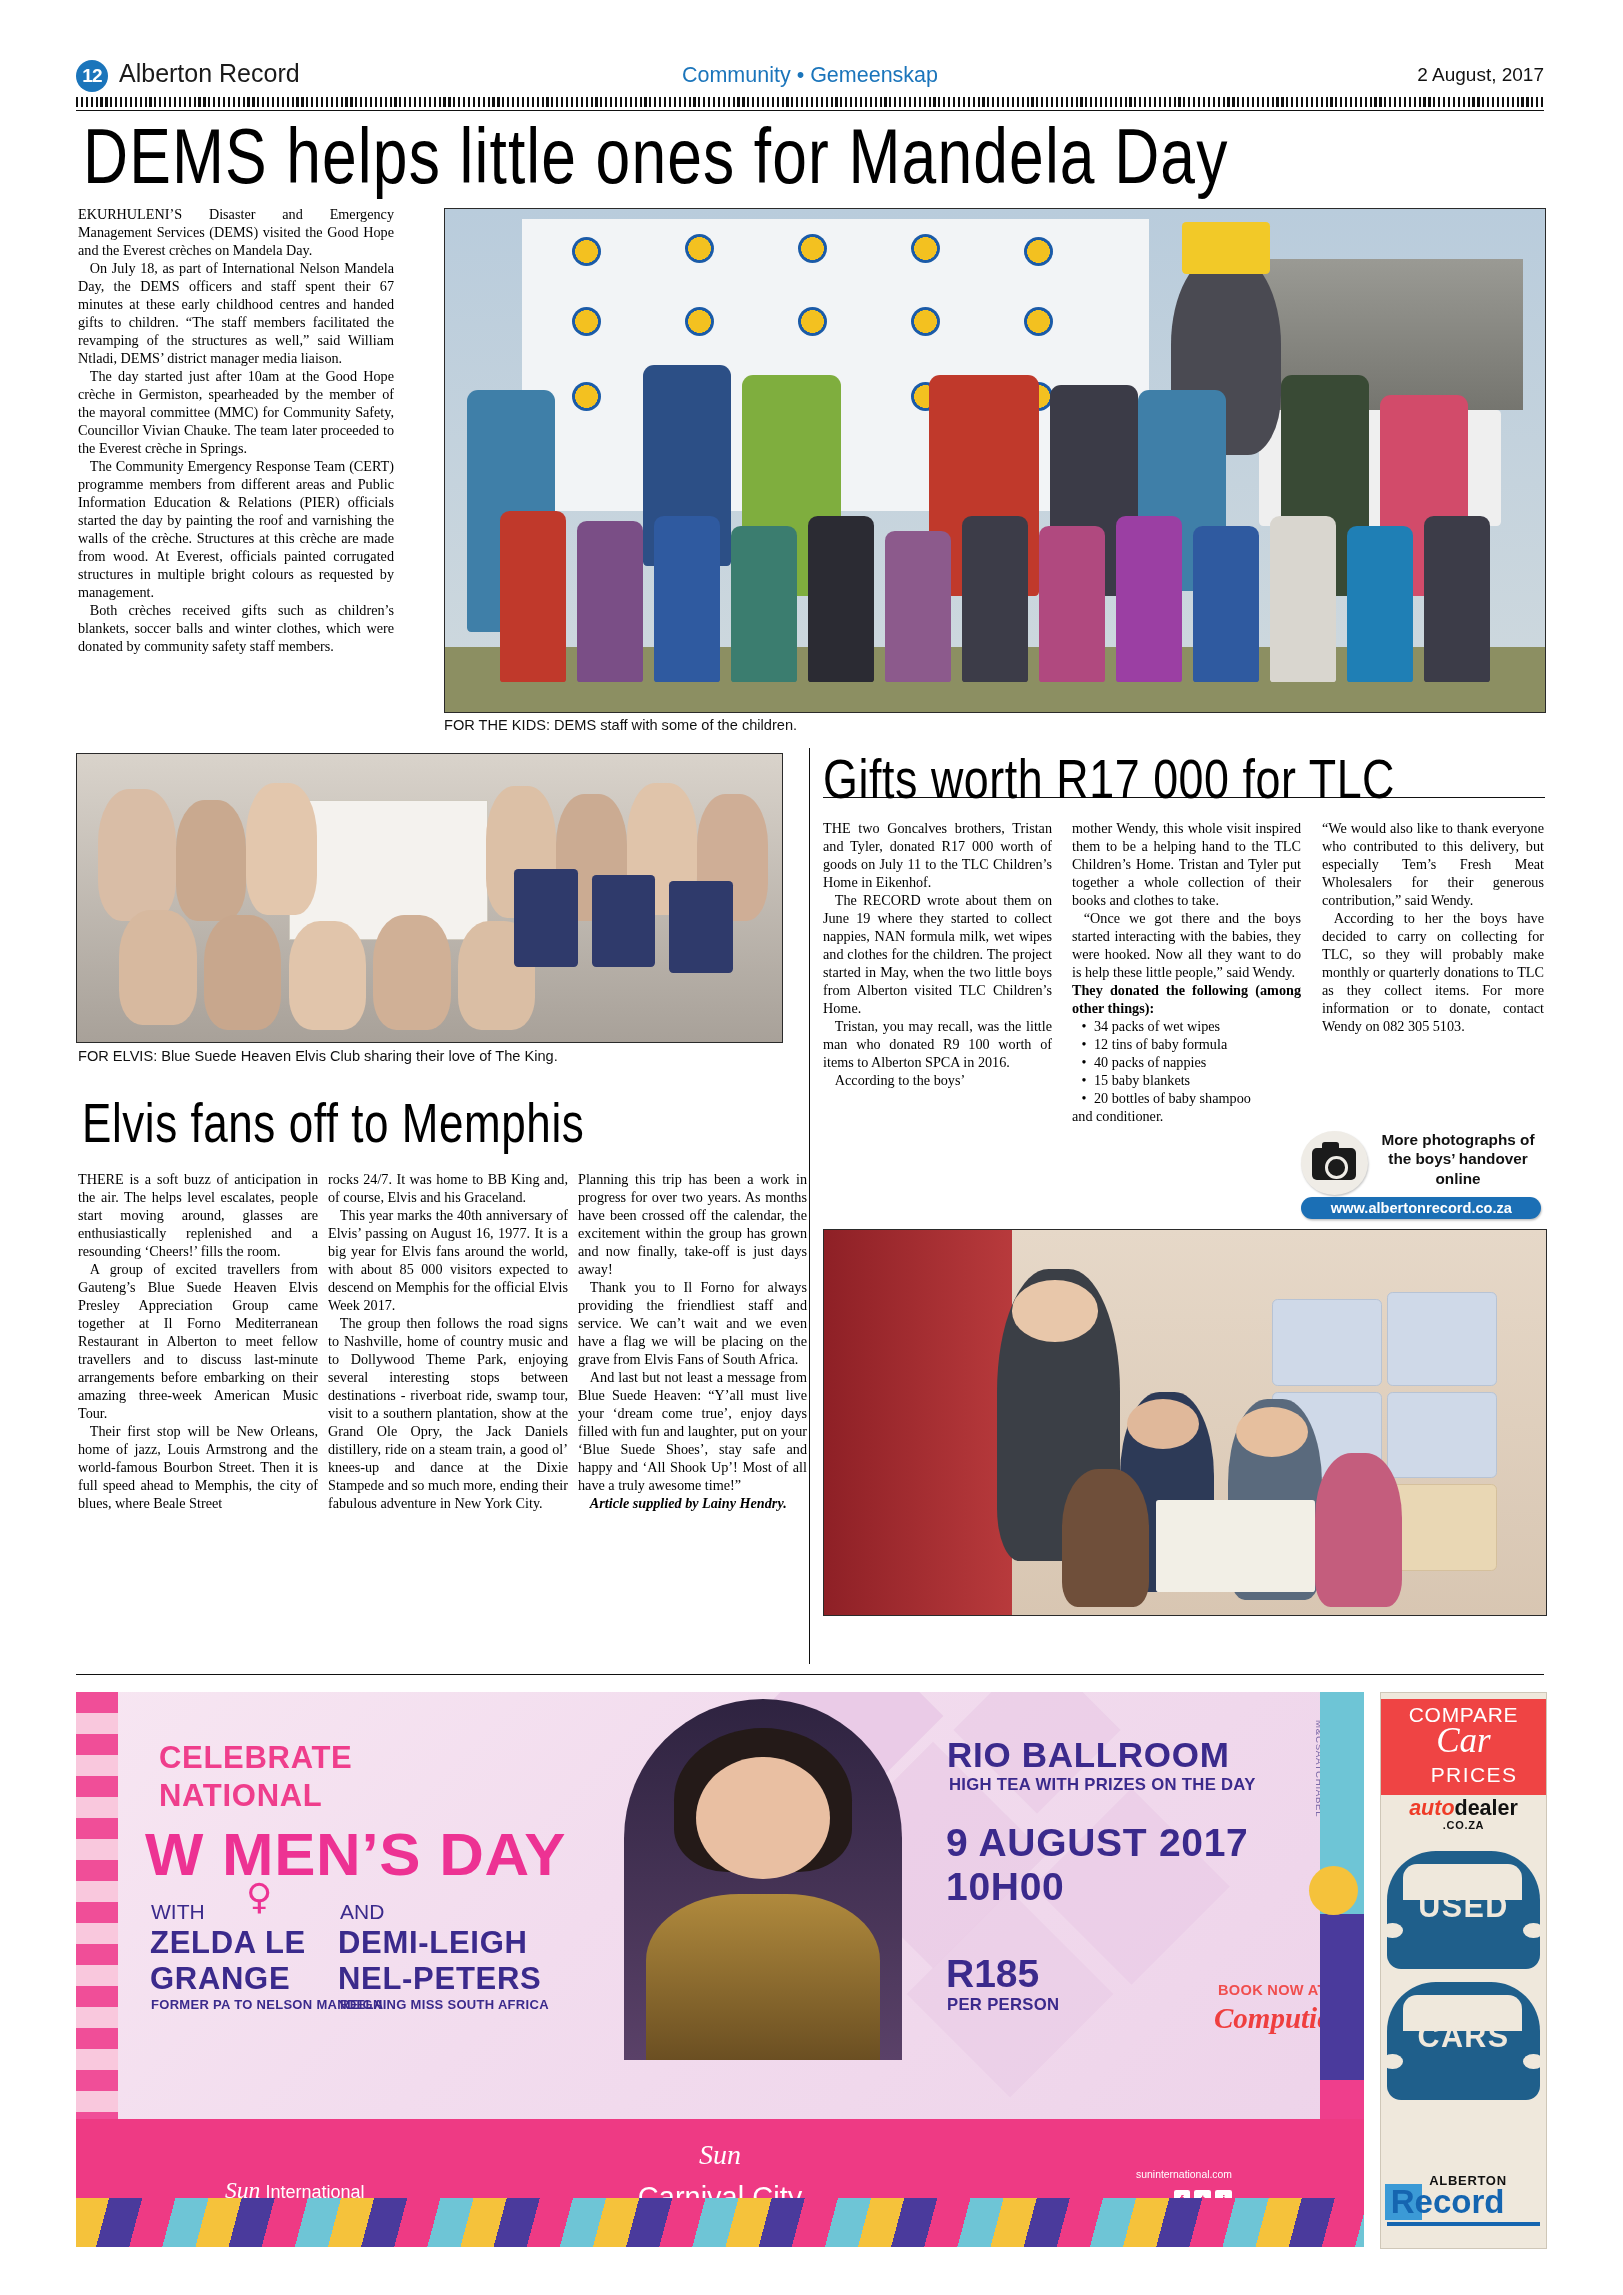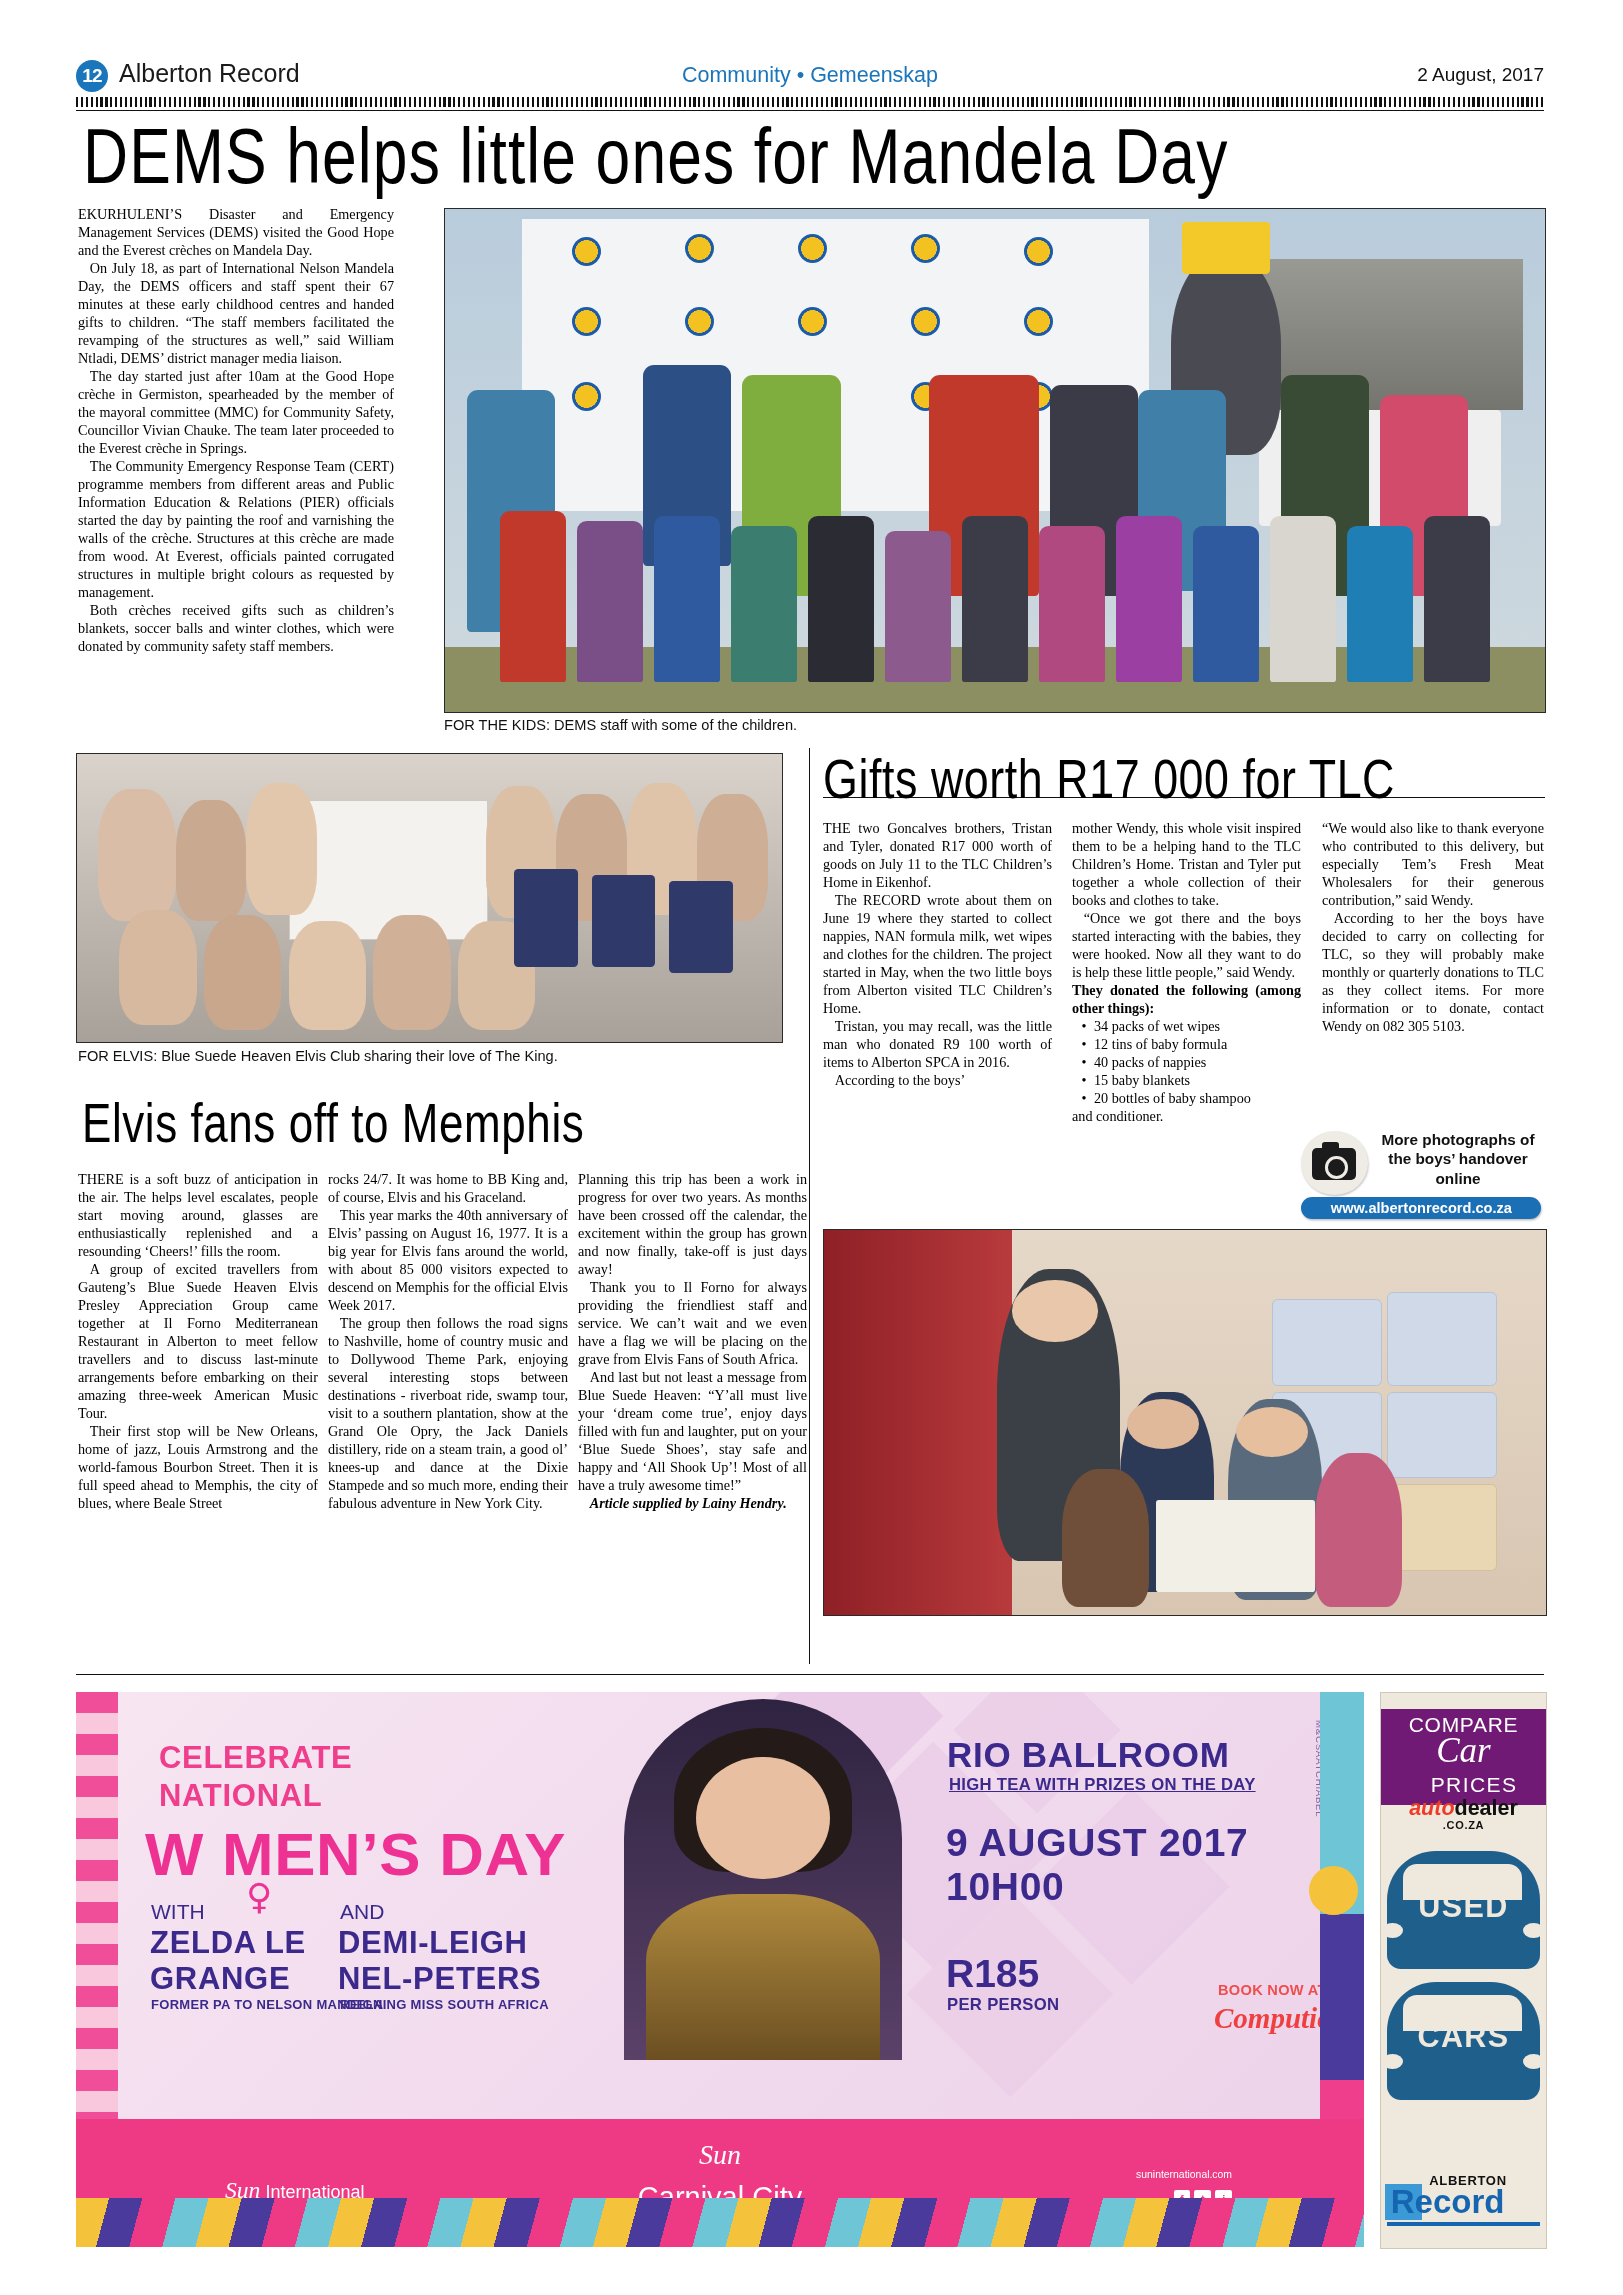--- a/index.html
+++ b/index.html
@@ -114,21 +114,21 @@
      font-size:9px;color:#6d5aa0;}
   .portrait{position:absolute;left:548px;top:7px;width:278px;height:361px;
      background:linear-gradient(#2e2340,#5a4168);border-radius:139px 139px 0 0;overflow:hidden;}
   .portrait .face{position:absolute;left:26%;top:16%;width:48%;height:34%;border-radius:50%;background:#e9bfa2;}
   .portrait .hair{position:absolute;left:18%;top:8%;width:64%;height:40%;border-radius:50% 50% 30% 30%;background:#241a18;}
   .portrait .dress{position:absolute;left:8%;bottom:0;width:84%;height:46%;
      background:linear-gradient(#b08a3d,#6b4f22);border-radius:40% 40% 0 0;}
   .rio{position:absolute;left:871px;top:43px;font-family:"Liberation Sans",sans-serif;
      font-weight:bold;font-size:35px;color:#3b2a8c;letter-spacing:0.7px;}
   .riosub{position:absolute;left:873px;top:83px;font-family:"Liberation Sans",sans-serif;
-     font-weight:bold;font-size:16.7px;color:#3b2a8c;letter-spacing:0.3px;text-decoration:underline;}
+     font-weight:bold;font-size:16.7px;color:#3b2a8c;letter-spacing:0.3px;}
   .addate{position:absolute;left:870px;top:129px;font-family:"Liberation Sans",sans-serif;
      font-weight:bold;font-size:39px;line-height:44px;color:#3b2a8c;letter-spacing:0.7px;}
   .adprice{position:absolute;left:870px;top:260px;font-family:"Liberation Sans",sans-serif;
      font-weight:bold;font-size:39px;color:#3b2a8c;}
   .adper{position:absolute;left:871px;top:303px;font-family:"Liberation Sans",sans-serif;
      font-weight:bold;font-size:16.7px;color:#3b2a8c;letter-spacing:0.3px;}
   .booknow{position:absolute;left:1142px;top:290px;font-family:"Liberation Sans",sans-serif;
      font-weight:bold;font-size:14.6px;color:#f04e4e;letter-spacing:0.3px;}
   .computicket{position:absolute;left:1138px;top:310px;font-family:"Liberation Serif",serif;
      font-weight:bold;font-style:italic;font-size:29px;color:#ef3f3f;}
@@ -150,21 +150,21 @@
   .socials{position:absolute;right:132px;bottom:40px;display:flex;gap:4.2px;}
   .socials span{width:16.7px;height:16.7px;background:#fff;color:#ee3a84;border-radius:2.1px;
      font-family:"Liberation Sans",sans-serif;font-weight:bold;font-size:11px;
      display:flex;align-items:center;justify-content:center;}
   .confetti{position:absolute;left:0;bottom:0;width:1288px;height:49px;
      background:repeating-linear-gradient(105deg,#f5c23b 0 32px,#4a3a9c 32px 64px,#ee3a84 64px 96px,#6ec5d6 96px 128px);}
 
   
   #adCar{position:absolute;left:1304px;top:0;width:165px;height:555px;background:#efe8dc;
      border:0.7px solid #cfc7b8;overflow:hidden;}
-  #adCar .compare{position:absolute;left:0;top:16px;width:100%;height:96px;background:#701a75;}
+  #adCar .compare{position:absolute;left:0;top:6px;width:100%;height:96px;background:#ef4444;}
   #adCar .cmp1{position:absolute;left:0;right:0;top:4.2px;text-align:center;
      font-family:"Liberation Sans",sans-serif;font-size:21px;color:#fff;letter-spacing:0.7px;}
   #adCar .cmp2{position:absolute;left:0;right:0;top:22px;text-align:center;
      font-family:"Liberation Serif",serif;font-style:italic;font-size:35px;color:#fff;}
   #adCar .cmp3{position:absolute;left:0;right:0;top:64px;text-align:center;
      font-family:"Liberation Sans",sans-serif;font-size:21px;color:#fff;letter-spacing:1.4px;padding-left:21px;}
   #adCar .brand{position:absolute;left:0;right:0;top:103px;text-align:center;
      font-family:"Liberation Sans",sans-serif;font-weight:bold;font-size:21.5px;}
   #adCar .brand .a{color:#ef3c28;font-style:italic;}
   #adCar .brand .d{color:#111;}

